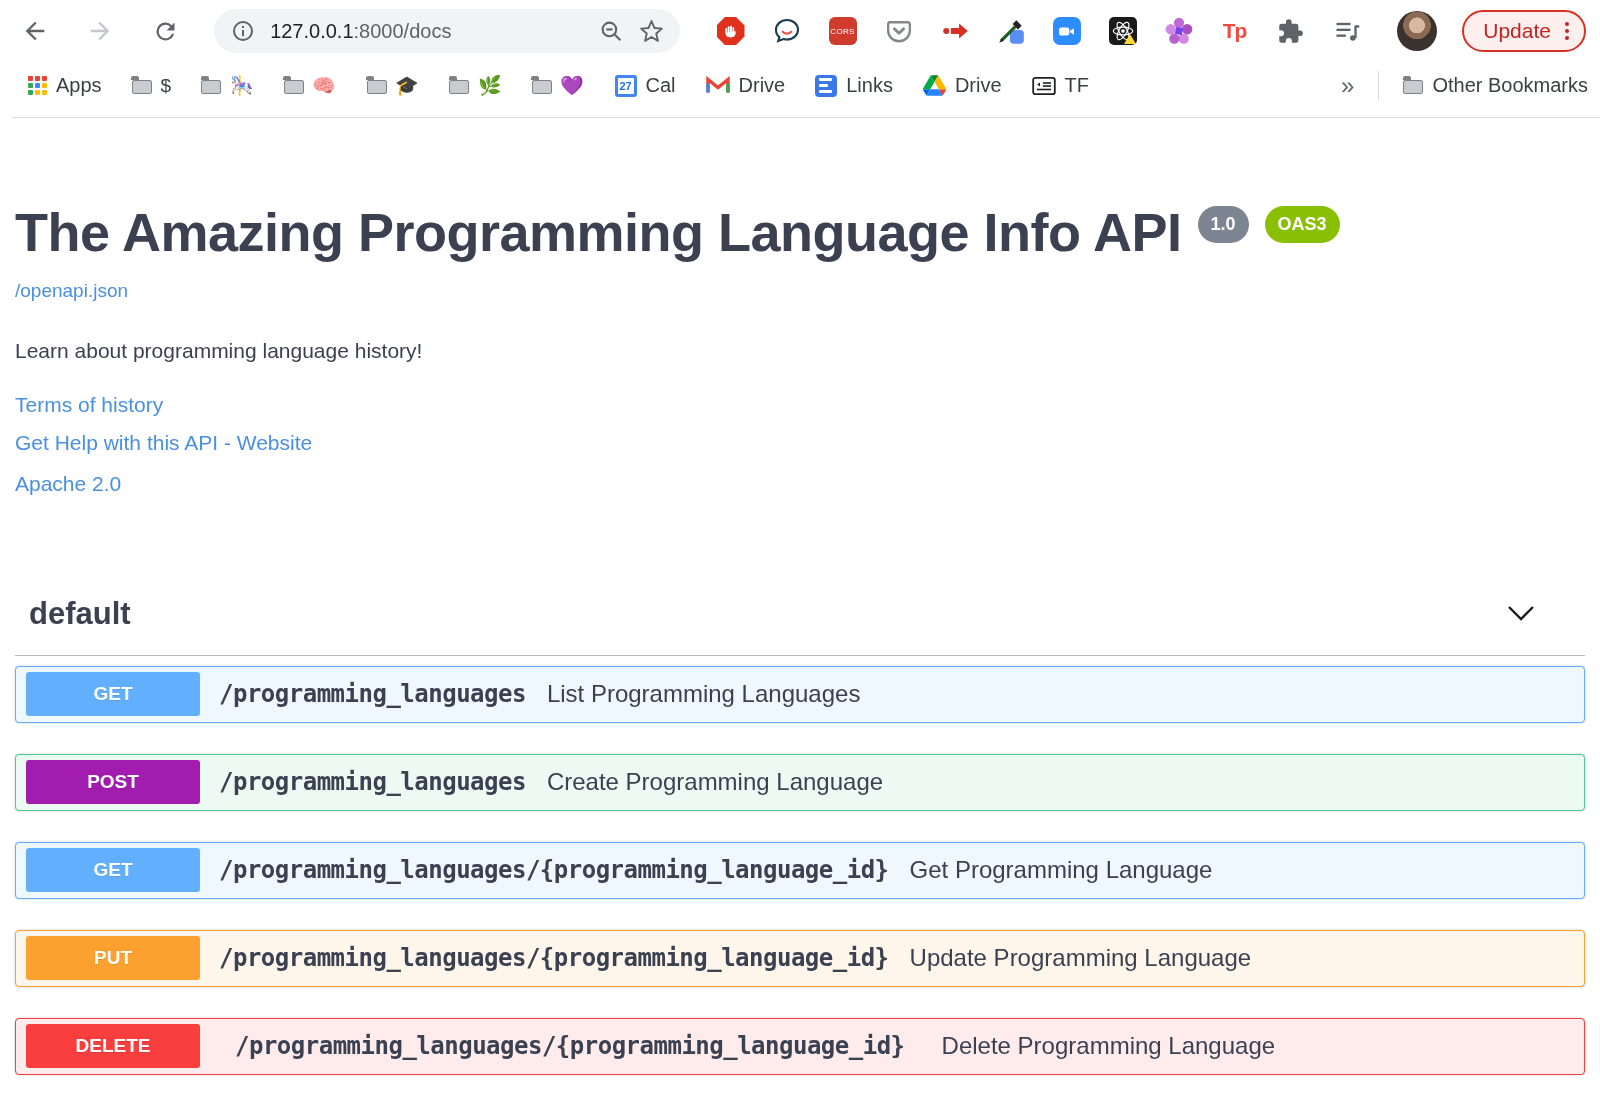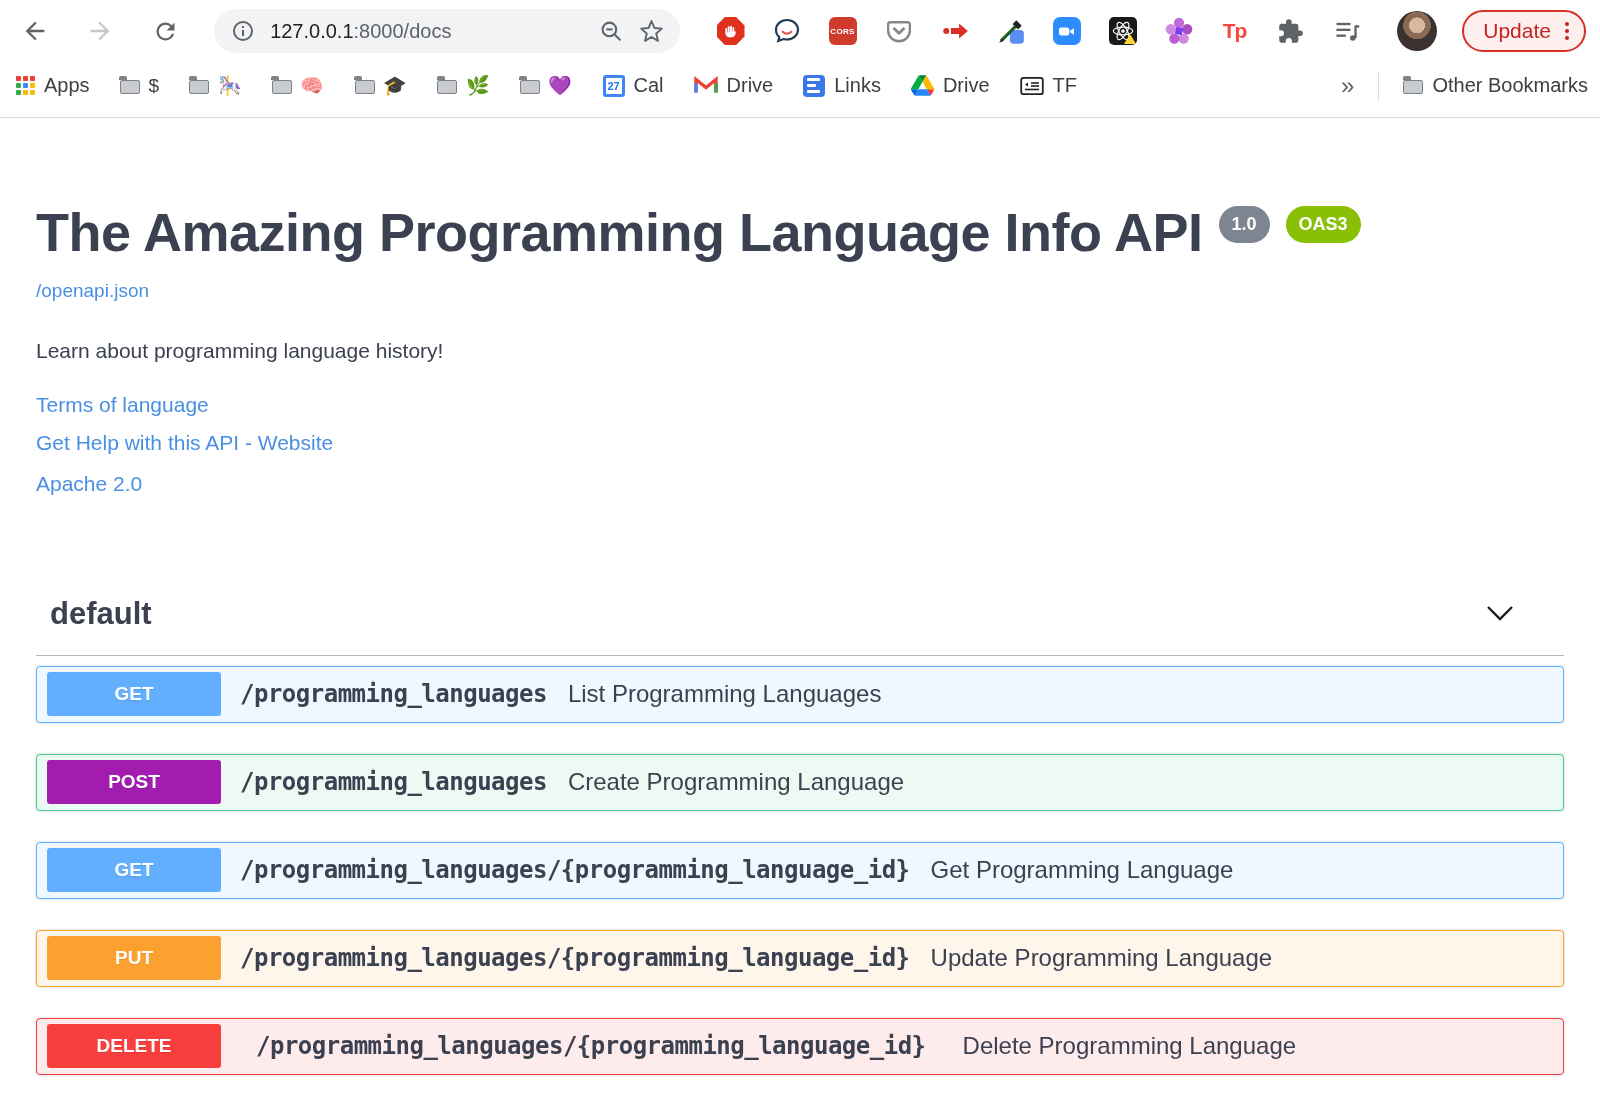--- a/index.html
+++ b/index.html
@@ -13,56 +13,56 @@
   .omnibox .url-text { flex:1; font-size:20px; color:#202124; margin-left:14px; white-space:nowrap; overflow:hidden; }
   .omnibox .url-suffix { color:#5f6368; }
   .omni-icon { width:26px; height:26px; flex:none; display:flex; align-items:center; justify-content:center; }
   .omni-icon + .omni-icon { margin-left:14px; }
 
   .ext-row { display:flex; align-items:center; gap:26px; flex:none; }
   .ext { width:30px; height:30px; display:flex; align-items:center; justify-content:center; position:relative; cursor:pointer; flex:none; }
 
   .octagon { width:28px; height:28px; background:#e0301e; display:flex; align-items:center; justify-content:center;
     clip-path:polygon(30% 0,70% 0,100% 30%,100% 70%,70% 100%,30% 100%,0 70%,0 30%); }
-  .cors-box { width:28px; height:28px; background:#cf3c2e; border-radius:6px; color:#fff; font-weight:bold; font-size:8px;
+  .cors-box { width:28px; height:28px; background:#cf3c2e; border-radius:6px; color:#fff; font-weight:normal; font-size:8px;
     display:flex; align-items:center; justify-content:center; letter-spacing:.3px; }
   .zoom-box { width:28px; height:28px; background:#2d8cff; border-radius:7px; display:flex; align-items:center; justify-content:center; }
   .react-box { width:28px; height:28px; background:#1a1a1a; border-radius:5px; display:flex; align-items:center; justify-content:center; position:relative; }
   .react-warn { position:absolute; right:1px; bottom:1px; width:0; height:0;
     border-left:6px solid transparent; border-right:6px solid transparent; border-bottom:10px solid #fdd835; }
   .tp-text { font-size:21px; font-weight:bold; color:#f4473f; letter-spacing:-1px; }
 
   .avatar { width:40px; height:40px; border-radius:50%; margin:0 16px 0 26px; flex:none; cursor:pointer;
     background:radial-gradient(circle at 50% 36%, #d8b9a0 0 24%, #8a6a55 25% 42%, #3a322e 43% 100%); }
   .update-btn { height:42px; border-radius:21px; border:2px solid #d93025; background:#fdefee;
     display:flex; align-items:center; gap:14px; padding:0 15px 0 19px; cursor:pointer; flex:none; }
   .update-btn .label { color:#c5221f; font-size:21px; }
   .kebab { display:flex; flex-direction:column; gap:3px; }
   .kebab i { width:4px; height:4px; border-radius:50%; background:#c5221f; }
 
   
   .bookmarks { height:56px; display:flex; align-items:center; padding:0 12px 8px 16px; gap:30px;
-    border-bottom:1px solid #dadce0; background:#fff; }
+    border-bottom:1px solid #dadce0; background:#fff;margin-left:12px; }
   .bm { display:flex; align-items:center; gap:9px; font-size:20px; color:#3c4043; cursor:pointer; white-space:nowrap; }
   .apps-grid { display:grid; grid-template-columns:repeat(3,5px); grid-template-rows:repeat(3,5px); gap:2px; }
   .apps-grid i { border-radius:1px; }
   .folder { position:relative; width:20px; height:14px; background:#c8cbcf; border:1.5px solid #7e8185; border-radius:2px; margin-top:3px; flex:none; }
   .folder::before { content:""; position:absolute; top:-5px; left:-1.5px; width:8px; height:4px; background:#7e8185; border-radius:2px 2px 0 0; }
   .emoji-label { font-size:19px; }
   .cal-icon { width:22px; height:22px; background:#fff; border:3px solid #4285f4; border-radius:3px;
     color:#1a73e8; font-size:11px; font-weight:bold; display:flex; align-items:center; justify-content:center; }
   .links-icon { width:22px; height:22px; background:#3b78e7; border-radius:4px; display:flex; flex-direction:column; justify-content:center; gap:3px; padding:0 4px; }
   .links-icon i { height:3px; background:#fff; border-radius:1px; }
   .links-icon i:nth-child(1){ width:13px; } .links-icon i:nth-child(2){ width:9px; } .links-icon i:nth-child(3){ width:13px; }
   .bm-overflow { font-size:24px; color:#5f6368; margin-left:6px; cursor:pointer; }
   .bm-sep { width:1px; height:30px; background:#dadce0; flex:none; }
   .bm-right { margin-left:auto; display:flex; align-items:center; gap:24px; }
 
   
-  .page { padding:0 36px; }
+  .page { padding:0 15px; }
   .title-row { margin-top:86px; display:flex; align-items:flex-start; gap:16px; }
   h1.api-title { font-size:54px; font-weight:bold; color:#3b4151; line-height:1.05; letter-spacing:-.5px; }
   .badge { border-radius:40px; color:#fff; font-weight:bold; font-size:18px; padding:8px 13px; margin-top:2px; flex:none; }
   .badge.version { background:#7d8492; }
   .badge.oas { background:#89bf04; }
   a.spec-link { display:inline-block; margin-top:19px; font-size:19px; color:#4990e2; text-decoration:none; cursor:pointer; }
   p.api-desc { margin-top:37px; font-size:21px; color:#3b4151; }
   a.info-link { display:block; font-size:21px; color:#4990e2; text-decoration:none; cursor:pointer; width:max-content; }
   .link-terms { margin-top:30px; }
   .link-website { margin-top:14px; }
@@ -335,21 +335,21 @@
   <div class="title-row">
     <h1 class="api-title">The Amazing Programming Language Info API</h1>
     <span class="badge version">1.0</span>
     <span class="badge oas">OAS3</span>
   </div>
 
   <a class="spec-link">/openapi.json</a>
 
   <p class="api-desc">Learn about programming language history!</p>
 
-  <a class="info-link link-terms">Terms of language</a>
+  <a class="info-link link-terms">Terms of history</a>
   <a class="info-link link-website">Get Help with this API - Website</a>
   <a class="info-link link-license">Apache 2.0</a>
 
   <div class="section-header">
     <h3>default</h3>
     <svg class="section-chevron" width="28" height="17" viewBox="0 0 28 17" fill="none" stroke="#1b1b1b" stroke-width="2.4">
         <path d="M2 2l12 12L26 2"></path>
       </svg>
   </div>
 

